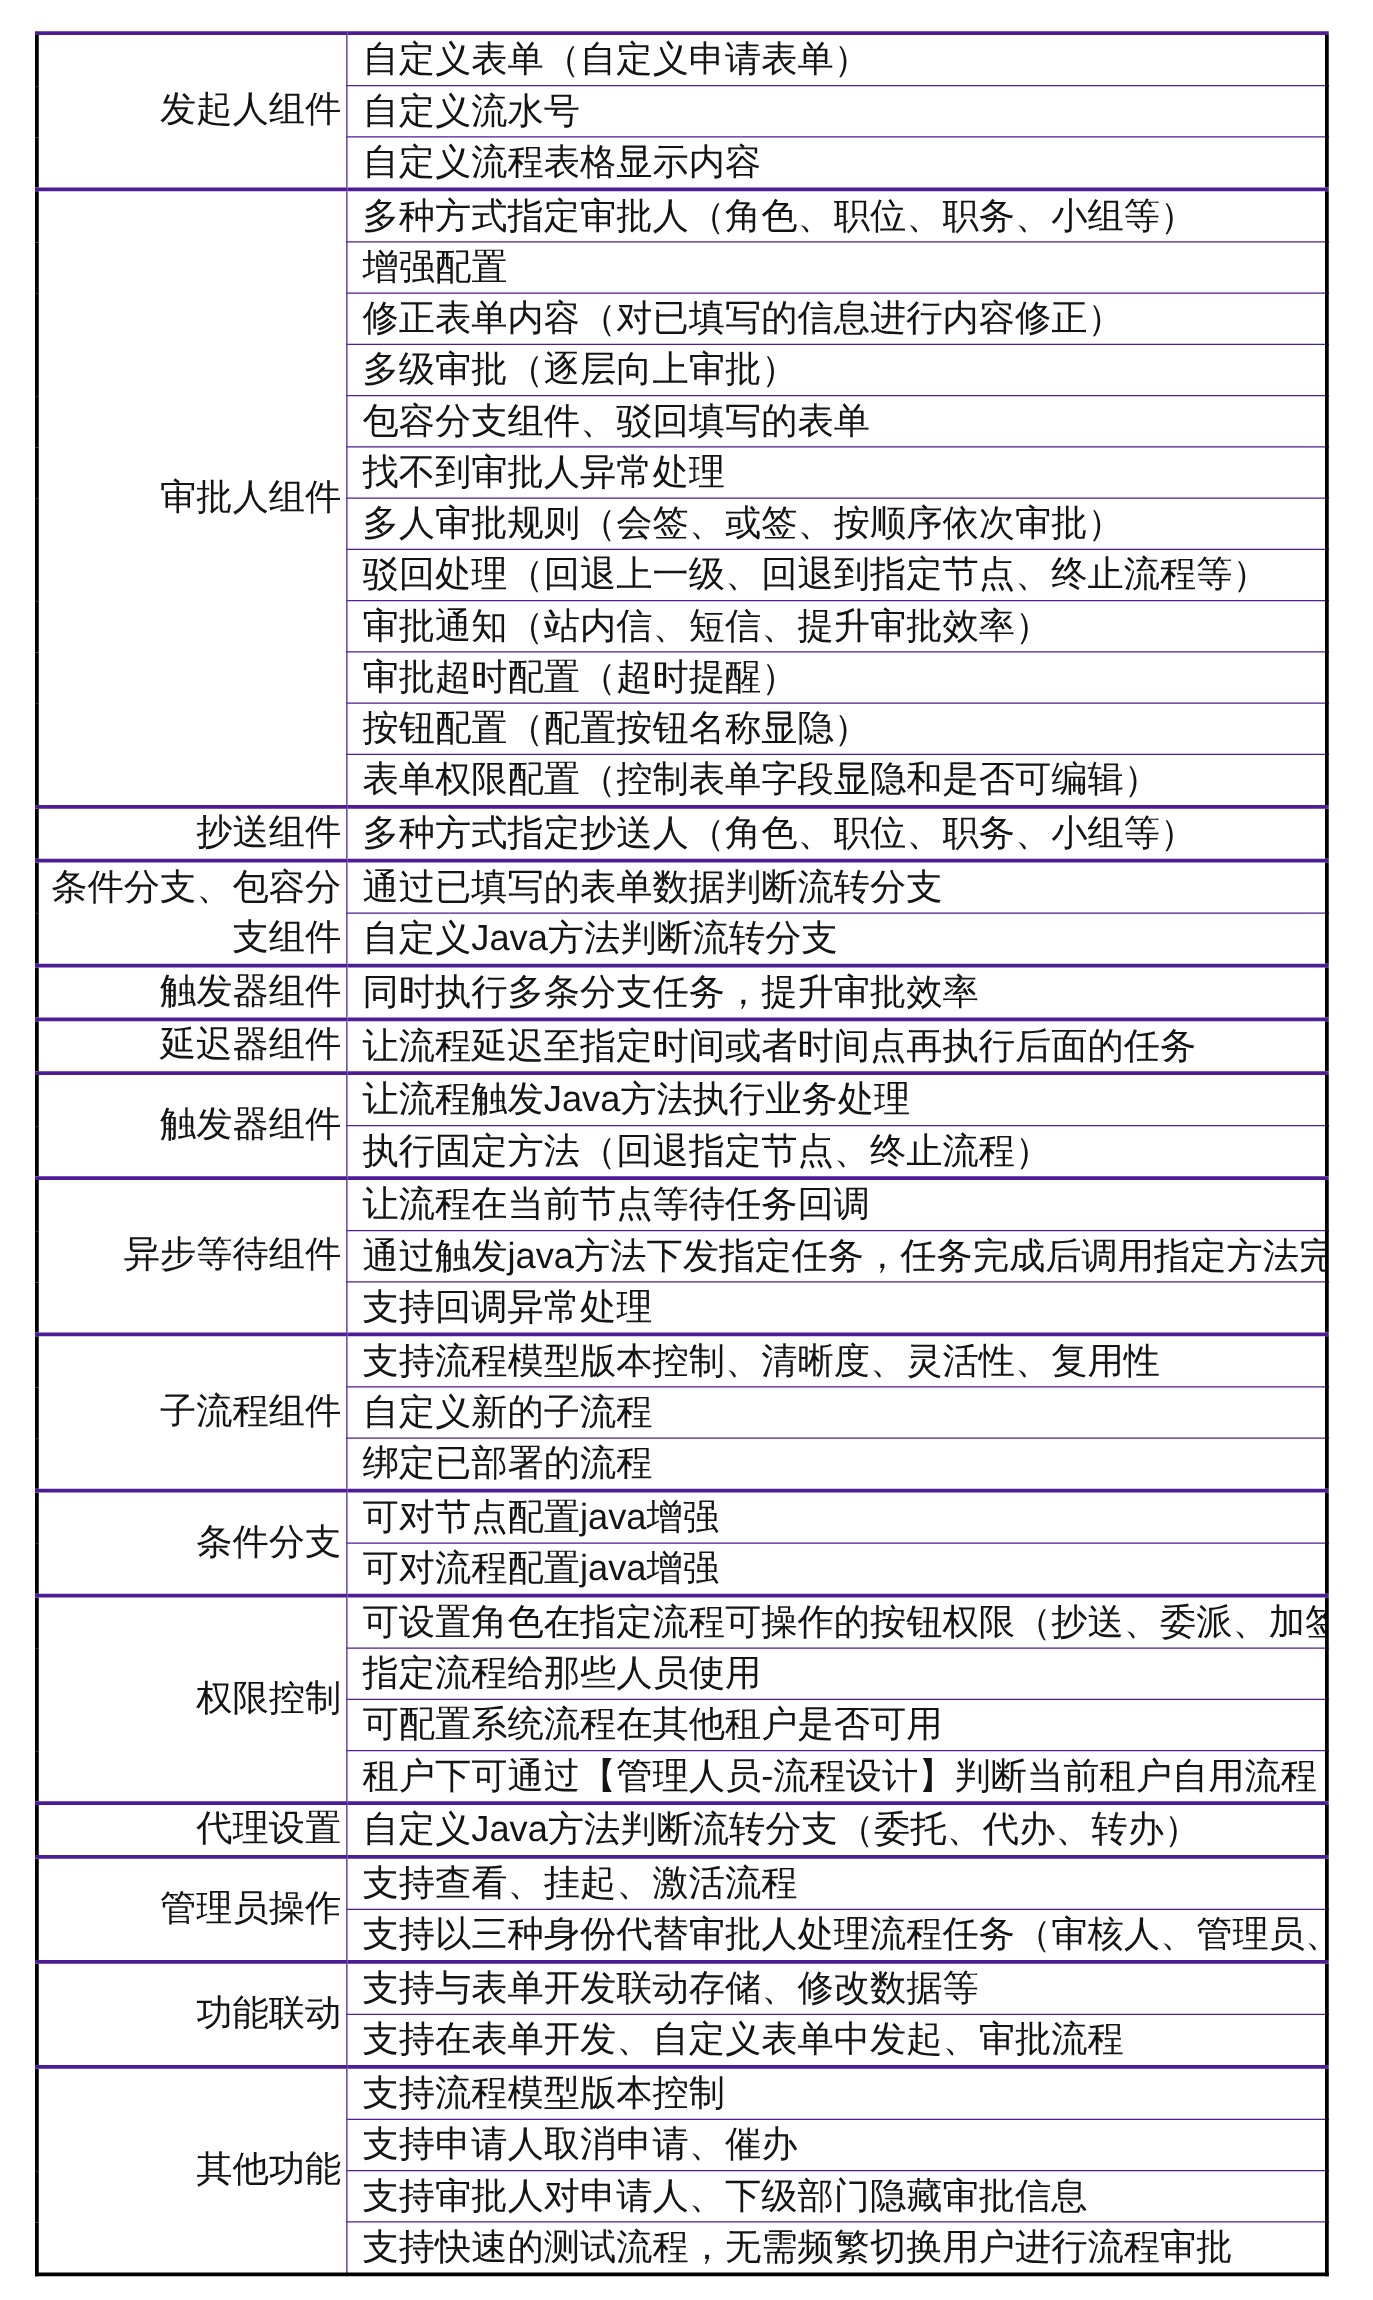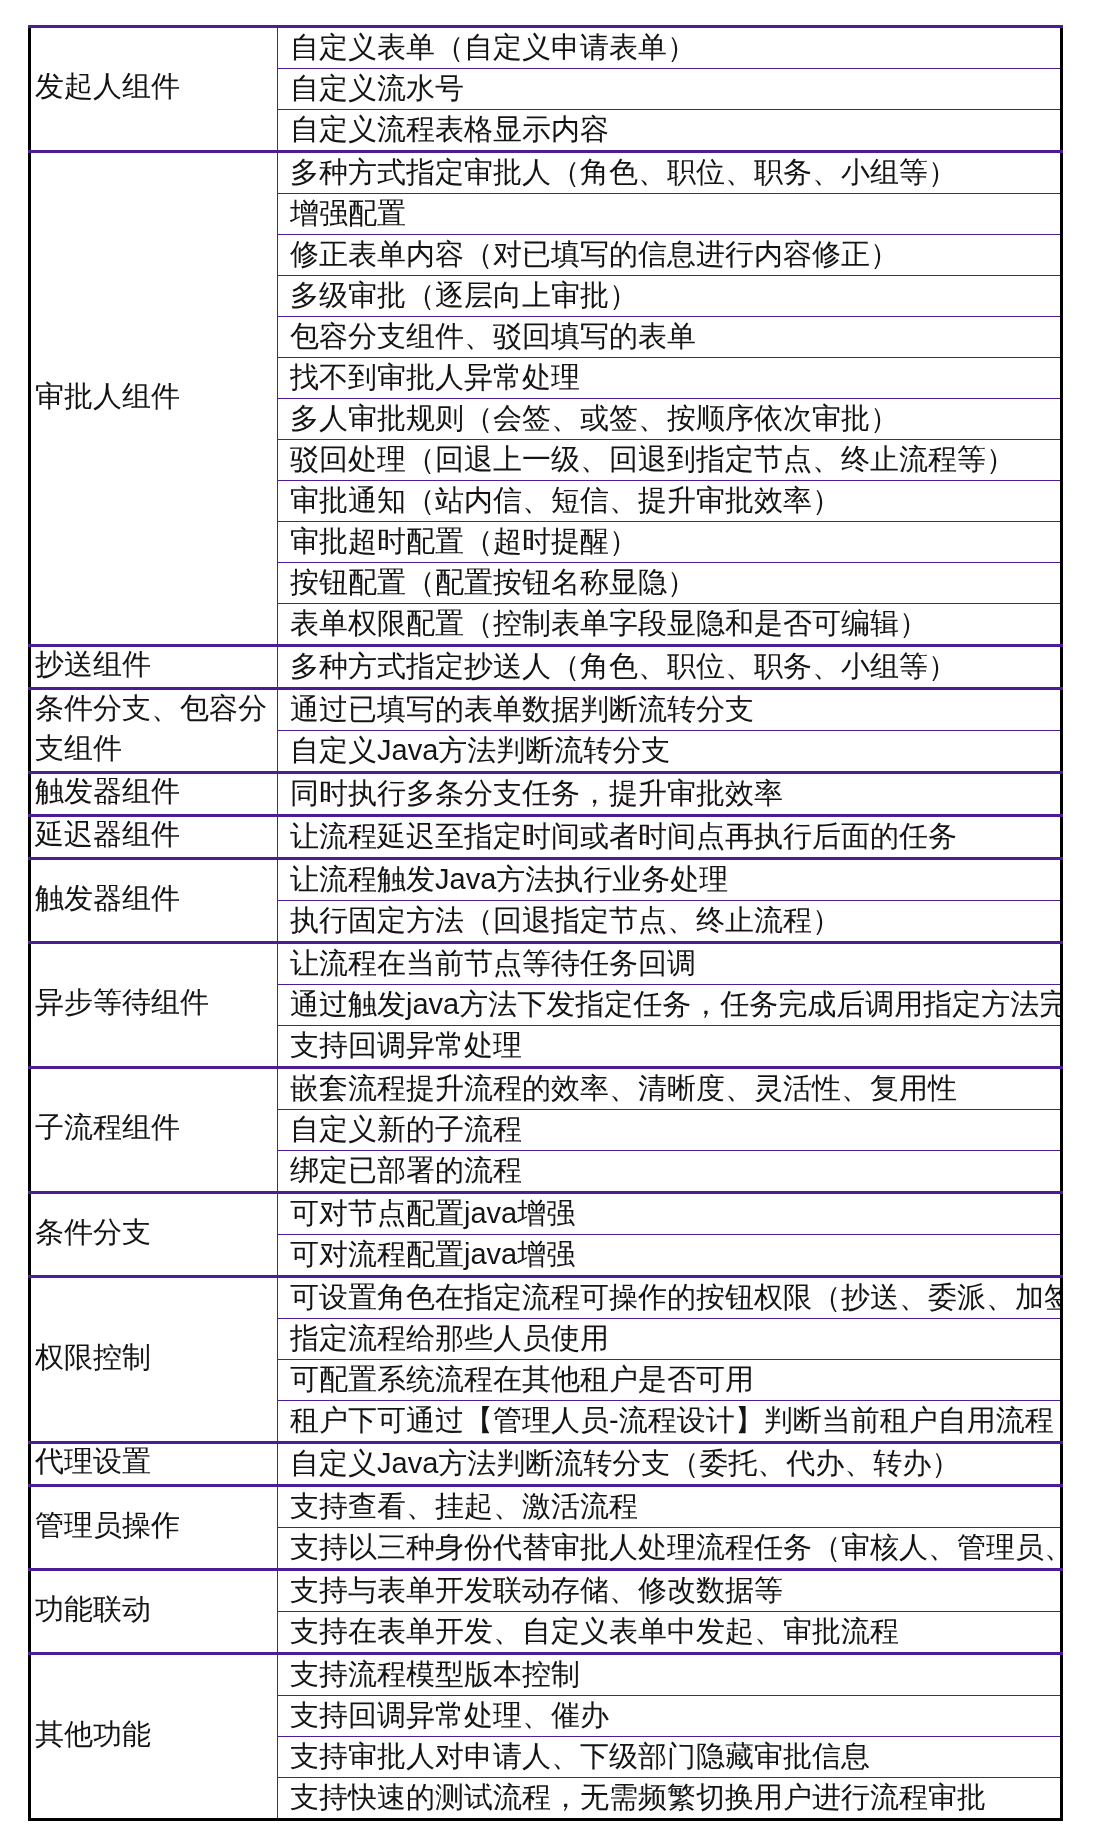--- a/index.html
+++ b/index.html
@@ -31,25 +31,24 @@
   td {
     border: 1px solid #4c1d95;
     height: 39.5px;
     font-size: 29px;
     color: #141414;
     box-sizing: content-box;
     vertical-align: middle;
   }
   tr.group-start td { border-top-width: 3px; }
   td.cat {
-    text-align: left;
+    text-align: right;
     padding: 0 4px;
     line-height: 1.35;
     word-break: break-all;
-    font-family: Liberation Mono, monospace;
   }
   td.feat {
     padding: 0 12px;
     white-space: nowrap;
     overflow: hidden;
     text-align: left;
   }
 </style>
 </head>
 <body>
@@ -148,21 +147,21 @@
       </tr>
       <tr>
           <td class="feat">通过触发java方法下发指定任务，任务完成后调用指定方法完成</td>
         </tr>
       <tr>
           <td class="feat">支持回调异常处理</td>
         </tr>
 
       <tr class="group-start">
         <td class="cat" rowspan="3">子流程组件</td>
-        <td class="feat">嵌套流程提升流程的效率、清晰度、灵活性、复用性</td>
+        <td class="feat">支持流程模型版本控制、清晰度、灵活性、复用性</td>
       </tr>
       <tr>
           <td class="feat">自定义新的子流程</td>
         </tr>
       <tr>
           <td class="feat">绑定已部署的流程</td>
         </tr>
 
       <tr class="group-start">
         <td class="cat" rowspan="2">条件分支</td>
@@ -205,21 +204,21 @@
       </tr>
       <tr>
           <td class="feat">支持在表单开发、自定义表单中发起、审批流程</td>
         </tr>
 
       <tr class="group-start">
         <td class="cat" rowspan="4">其他功能</td>
         <td class="feat">支持流程模型版本控制</td>
       </tr>
       <tr>
-          <td class="feat">支持回调异常处理、催办</td>
+          <td class="feat">支持申请人取消申请、催办</td>
         </tr>
       <tr>
           <td class="feat">支持审批人对申请人、下级部门隐藏审批信息</td>
         </tr>
       <tr>
           <td class="feat">支持快速的测试流程，无需频繁切换用户进行流程审批</td>
         </tr>
     </tbody>
   </table>
 </div>

